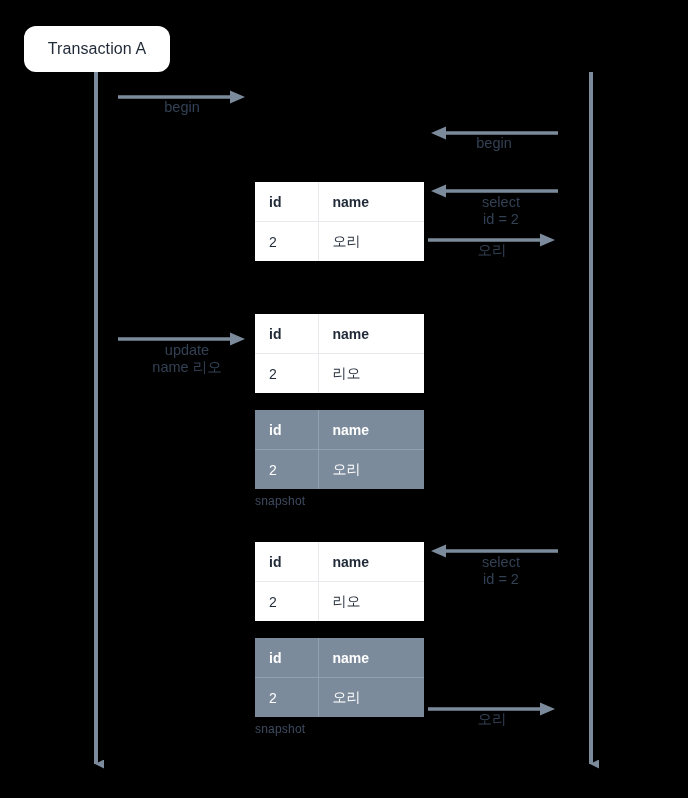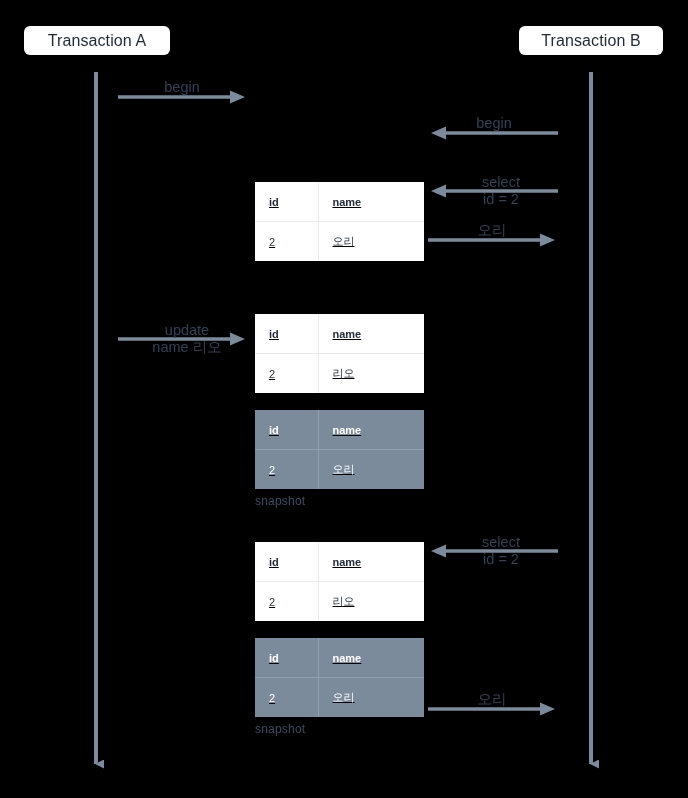--- a/index.html
+++ b/index.html
@@ -22,55 +22,55 @@
     position: absolute;
     left: 0;
     top: 0;
     width: 688px;
     height: 798px;
   }
   
   .participant-box {
     position: absolute;
     background: #ffffff;
-    border-radius: 6px;
+    border-radius: 12px;
     color: #1f2937;
     font-size: 16px;
     letter-spacing: 0.1px;
     display: flex;
     align-items: center;
     justify-content: center;
-    height: 29px;
+    height: 46px;
   }
   #participant-a { left: 24px;  top: 26px; width: 146px; }
   #participant-b { left: 519px; top: 26px; width: 144px; }
 
   
   .message {
     position: absolute;
   }
   .message svg { display: block; }
   .msg-label {
     position: absolute;
     color: #334155;
     font-size: 14.5px;
     line-height: 17px;
     text-align: center;
     white-space: pre;
     pointer-events: none;
+    margin-top: 20px;
   }
 
   
   .data-table {
     position: absolute;
     width: 169px;
     border-collapse: collapse;
     table-layout: fixed;
-    font-size: 11px;
-    text-decoration: underline;
+    font-size: 14px;
   }
   .data-table td {
     height: 39px;
     padding: 0 0 0 14px;
     vertical-align: middle;
   }
   .data-table col.c-id   { width: 63px; }
   .data-table col.c-name { width: 106px; }
 
   
@@ -117,23 +117,20 @@
         <path d="M0,0 L9,0 L4.5,9 Z" fill="#7c8b9c"></path>
       </marker>
     </defs>
     <line x1="96" y1="72" x2="96" y2="764" stroke="#7c8b9c" stroke-width="4" marker-end="url(#lifeline-head)"></line>
     <line x1="591" y1="72" x2="591" y2="764" stroke="#7c8b9c" stroke-width="4" marker-end="url(#lifeline-head)"></line>
   </svg>
 
   <div class="participant-box" id="participant-a">
     <span>Transaction A</span>
   </div>
-  <div class="participant-box" id="participant-b">
-    <span>Transaction B</span>
-  </div>
 
   <div class="message" style="left:118px; top:89px;">
     <svg width="128" height="16" viewBox="0 0 128 16" xmlns="http://www.w3.org/2000/svg">
       <line x1="0" y1="8" x2="113" y2="8" stroke="#7c8b9c" stroke-width="3.4"></line>
       <path d="M112,1.5 L127,8 L112,14.5 Z" fill="#7c8b9c"></path>
     </svg>
     <div class="msg-label" style="left:0; top:-10px; width:128px;">begin</div>
   </div>
 
   <div class="message" style="left:430px; top:125px;">

